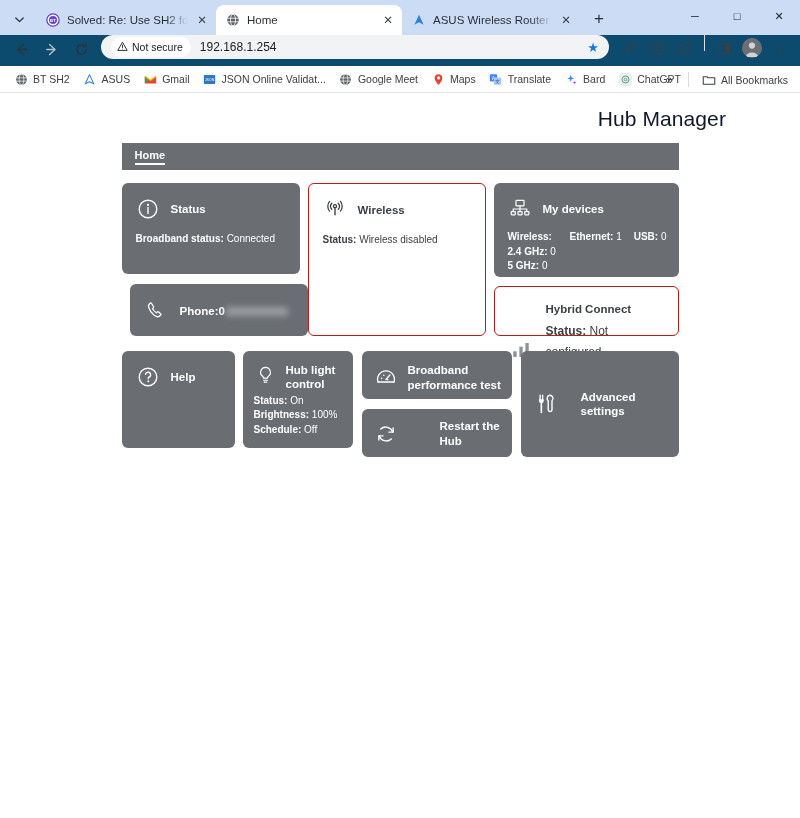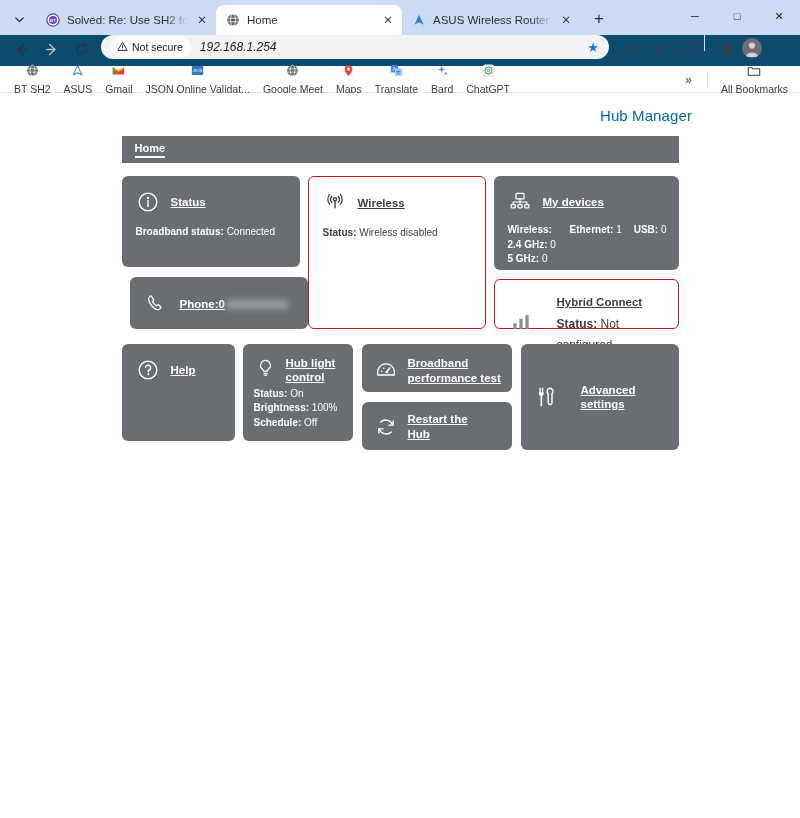--- a/index.html
+++ b/index.html
@@ -106,21 +106,20 @@
     padding: 2px 8px 2px 6px;
     font-size: 10.5px;
     color: #202124;
     font-weight: 500;
     height: 20px;
   }
   .url-text {
     margin-left: 9px;
     font-size: 12px;
     color: #202124;
-    font-style: italic;
   }
   .star-btn {
     position: absolute; right: 5px; top: 1px;
     width: 22px; height: 22px;
     display: flex; align-items: center; justify-content: center;
     color: #1a73e8; font-size: 13px;
   }
   .tb-icon {
     width: 26px; height: 26px;
     display: flex; align-items: center; justify-content: center;
@@ -144,21 +143,20 @@
     font-size: 10.5px;
     color: #3c4043;
     position: relative;
   }
   .bm {
     display: flex; align-items: center;
     gap: 5px;
     padding: 3px 6px;
     border-radius: 4px;
     white-space: nowrap;
-    flex-direction: column;
   }
   .bm-ico { width: 14px; height: 14px; display:flex; align-items:center; justify-content:center; flex:0 0 14px;}
   .bm-right {
     position: absolute; right: 6px; top: 0; height: 27px;
     display: flex; align-items: center; gap: 2px;
   }
   .chev { padding: 3px 8px; font-size: 12px; color:#3c4043; }
   .bm-vsep { width: 1px; height: 15px; background: #dadce0; margin: 0 5px; }
 
   
@@ -167,23 +165,23 @@
     background: #ffffff;
     overflow: hidden;
     position: relative;
   }
   .page {
     width: 100%;
     padding: 0;
   }
   .brand {
     text-align: right;
-    padding: 14px 108px 0 0;
-    font-size: 15px;
-    color: #0369a1;
+    padding: 14px 74px 0 0;
+    font-size: 21px;
+    color: #0f172a;
     letter-spacing: 0.1px;
   }
   .navbar {
     margin: 12px auto 0;
     width: 557px;
     height: 27px;
     background: #6a6e73;
     display: flex;
     align-items: flex-start;
   }
@@ -226,39 +224,38 @@
   }
   .tile-ico {
     width: 24px; height: 24px;
     flex: 0 0 24px;
     display: flex; align-items: center; justify-content: center;
   }
   .tile-title {
     font-size: 11.5px;
     font-weight: 700;
     line-height: 1.25;
-    text-decoration: underline;
   }
   .tile-body {
     font-size: 10px;
     line-height: 1.45;
     margin-top: 11px;
   }
   .tile-body b { font-weight: 700; }
   .row-cols { display: flex; }
   .blur-num {
     display: inline-block;
     width: 62px; height: 9px;
     background: #9a9ea3;
     filter: blur(3px);
     vertical-align: -1px;
     margin-left: 1px;
     border-radius: 2px;
   }
-  .inline-head { display: flex; align-items: center; gap: 24px; }
+  .inline-head { display: flex; align-items: flex-end; gap: 13px; }
   .inline-head .txt-block { line-height: 1.35; }
   .center-v { display: flex; align-items: center; gap: 12px; height: 100%; }
 </style>
 </head>
 <body>
 
 <div class="browser">
 
   <div class="tabstrip">
     <div class="tab-list-btn">
@@ -656,21 +653,21 @@
         <div class="tile" style="left:240px; top:226px; width:150px; height:48px; padding:9px 10px 8px 12px;">
           <div class="center-v" style="gap:10px;">
             <span class="tile-ico">
               <svg width="22" height="22" viewBox="0 0 24 24">
                   <path d="M19.4 9.8 A8.2 8.2 0 0 0 6.2 6.6" fill="none" stroke="#fff" stroke-width="1.5" stroke-linecap="round"></path>
                   <path d="M4.6 14.2 A8.2 8.2 0 0 0 17.8 17.4" fill="none" stroke="#fff" stroke-width="1.5" stroke-linecap="round"></path>
                   <path d="M19.8 5.4 L19.8 10 L15.2 10" fill="none" stroke="#fff" stroke-width="1.5" stroke-linecap="round" stroke-linejoin="round"></path>
                   <path d="M4.2 18.6 L4.2 14 L8.8 14" fill="none" stroke="#fff" stroke-width="1.5" stroke-linecap="round" stroke-linejoin="round"></path>
                 </svg>
             </span>
-            <span class="tile-title" style="max-width:78px;">Restart the Hub</span>
+            <span class="tile-title" style="max-width:78px;margin-left:32px;">Restart the Hub</span>
           </div>
         </div>
 
         <div class="tile" style="left:399px; top:168px; width:158px; height:106px; padding:0 12px;">
           <div class="center-v" style="gap:24px;">
             <span class="tile-ico">
               <svg width="24" height="24" viewBox="0 0 24 24">
                 <path d="M7.1 3.2 v4.1 M9.6 3.2 v4.1" stroke="#fff" stroke-width="1.4" stroke-linecap="round"></path>
                 <path d="M5.9 7.3 h4.9 v1.5 a2.45 2.45 0 0 1 -4.9 0 Z" fill="#fff"></path>
                 <path d="M8.35 10.8 v9.6" stroke="#fff" stroke-width="1.6" stroke-linecap="round"></path>

